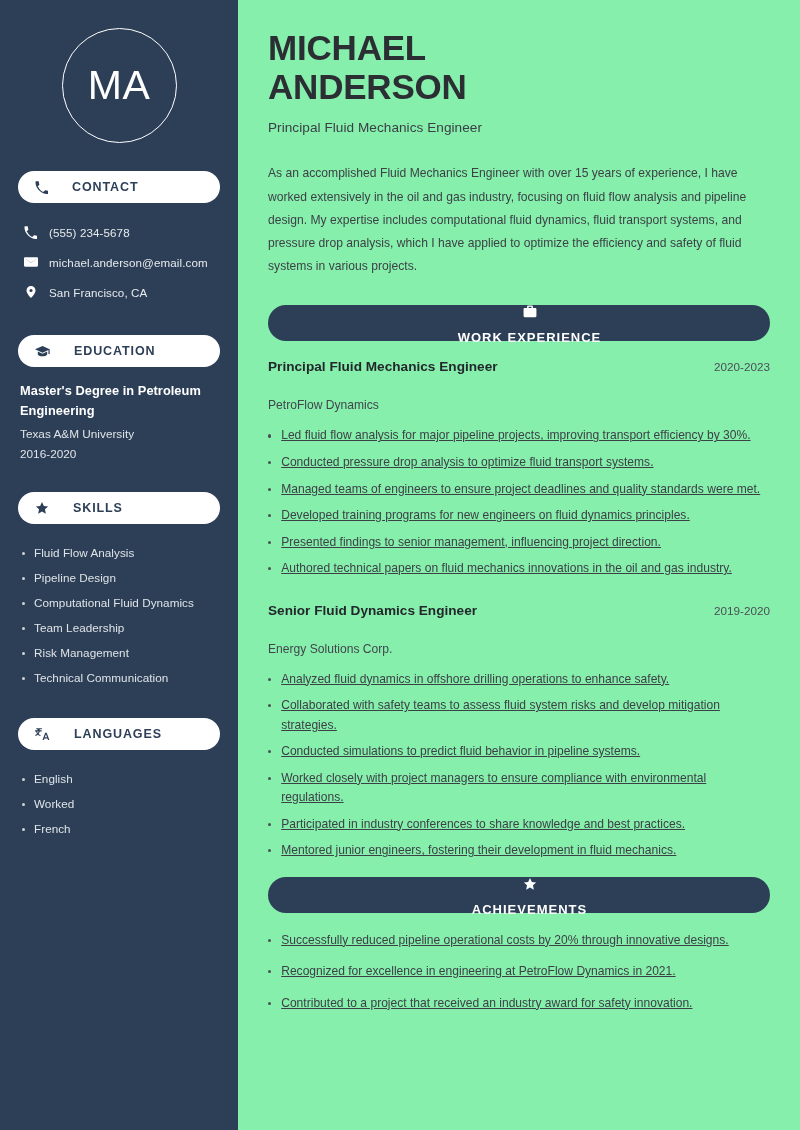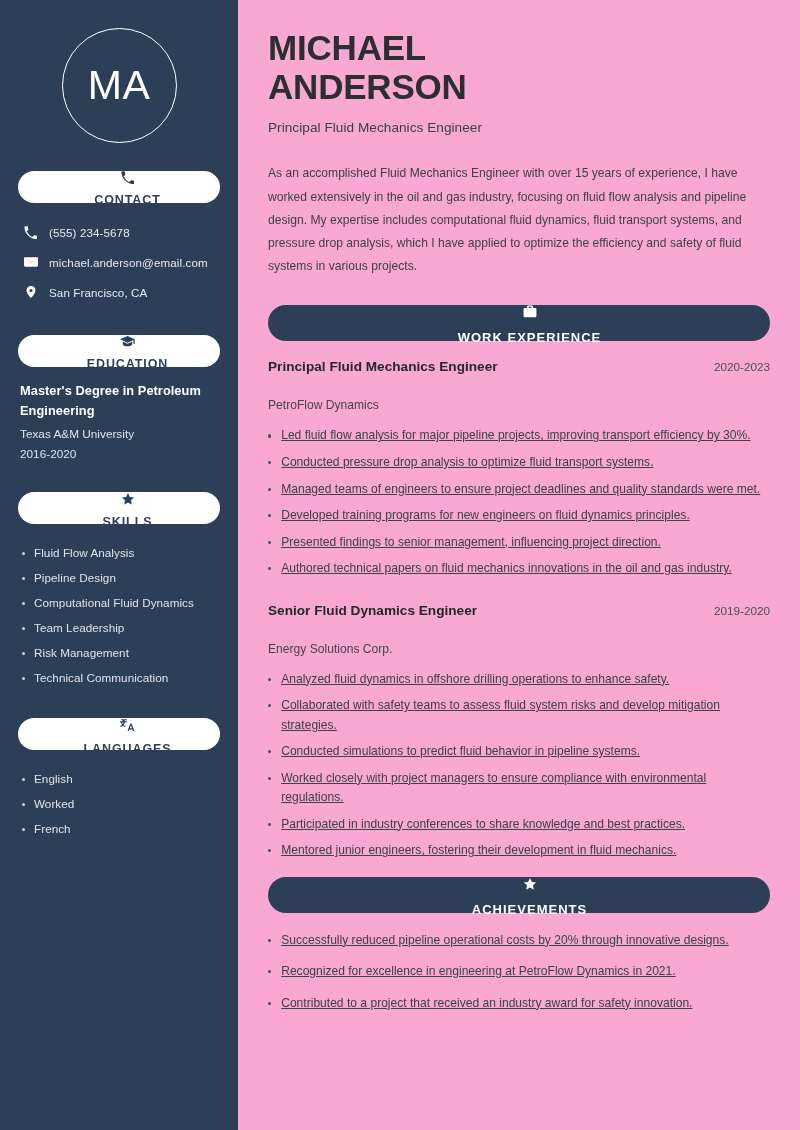--- a/index.html
+++ b/index.html
@@ -48,24 +48,23 @@
     font-weight: 400;
     letter-spacing: 0.5px;
   }
 
   .pill {
     background: #ffffff;
     border-radius: 18px;
     height: 32px;
     display: flex;
     align-items: center;
-    gap: 9px;
+    gap: 24px;
     padding: 0 0 0 17px;
     margin-top: 28px;
-    flex-direction: column;
   }
   .pill .pill-label {
     color: #2d3f57;
     font-size: 12.5px;
     font-weight: bold;
     letter-spacing: 0.9px;
   }
   .pill .ico { display: flex; align-items: center; }
   .pill .ico svg { display: block; }
 
@@ -122,21 +121,21 @@
   }
   .side-li .side-txt {
     color: #dfe3e7;
     font-size: 11.7px;
     letter-spacing: 0.05px;
   }
 
   
   .main {
     flex: 1;
-    background: #f9a8d4;
+    background: #86efac;
     padding: 28px 30px 0 30px;
   }
 
   .name {
     color: #2b2f33;
     font-size: 35px;
     font-weight: bold;
     line-height: 1.12;
     letter-spacing: -0.2px;
   }

